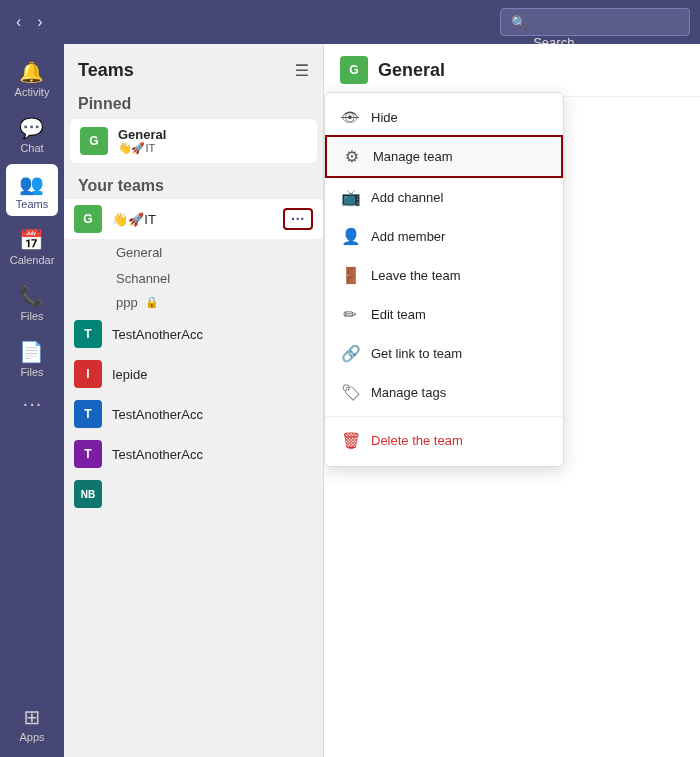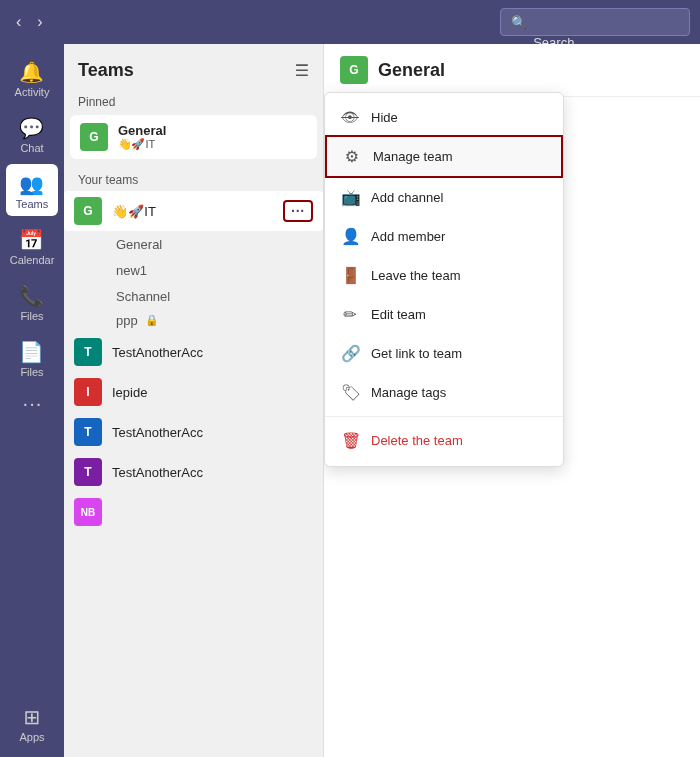--- a/index.html
+++ b/index.html
@@ -77,21 +77,21 @@
       flex-shrink: 0;
       overflow-y: auto;
     }
     .teams-header {
       display: flex; align-items: center; justify-content: space-between;
       padding: 16px 14px 10px;
     }
     .teams-title { font-size: 18px; font-weight: 700; color: #252525; }
     .teams-filter-icon { color: #555; font-size: 16px; cursor: pointer; }
     .section-label {
-      font-size: 12px; font-weight: 400; color: #555;
+      font-size: 16px; font-weight: 700; color: #555;
       padding: 4px 14px 4px;
     }
 
     
     .pinned-item {
       background: #fff;
       margin: 2px 6px;
       border-radius: 6px;
       padding: 8px 10px;
       display: flex; align-items: center; gap: 10px;
@@ -100,21 +100,21 @@
     .team-avatar {
       width: 28px; height: 28px; border-radius: 4px;
       display: flex; align-items: center; justify-content: center;
       font-size: 12px; font-weight: 700; color: #fff; flex-shrink: 0;
     }
     .team-avatar.green { background: #4caf50; }
     .team-avatar.teal { background: #008577; }
     .team-avatar.red { background: #d32f2f; }
     .team-avatar.blue { background: #1565c0; }
     .team-avatar.purple { background: #7b1fa2; }
-    .team-avatar.orange { background: #d946ef; }
+    .team-avatar.orange { background: #0f766e; }
 
     .team-info { display: flex; flex-direction: column; }
     .team-name { font-size: 13px; font-weight: 600; color: #252525; }
     .team-sub { font-size: 11px; color: #555; }
 
     
     .your-teams { padding-top: 8px; }
     .team-row {
       display: flex; align-items: center; gap: 10px;
       padding: 6px 10px; cursor: pointer; position: relative;
@@ -251,23 +251,20 @@
 
       <div class="team-row active">
         <div class="team-avatar green">G</div>
         <span class="team-row-name">👋🚀IT</span>
         <button class="three-dots-btn">···</button>
       </div>
       <div class="channel-row">
         <span class="channel-name">General</span>
       </div>
       <div class="channel-row">
-        <span class="channel-name">new1</span>
-      </div>
-      <div class="channel-row">
         <span class="channel-name">Schannel</span>
       </div>
       <div class="channel-row with-icon">
         <span class="channel-name">ppp</span>
         <span class="lock-icon">🔒</span>
       </div>
 
       <div class="team-row">
         <div class="team-avatar teal">T</div>
         <span class="team-row-name">TestAnotherAcc</span>

